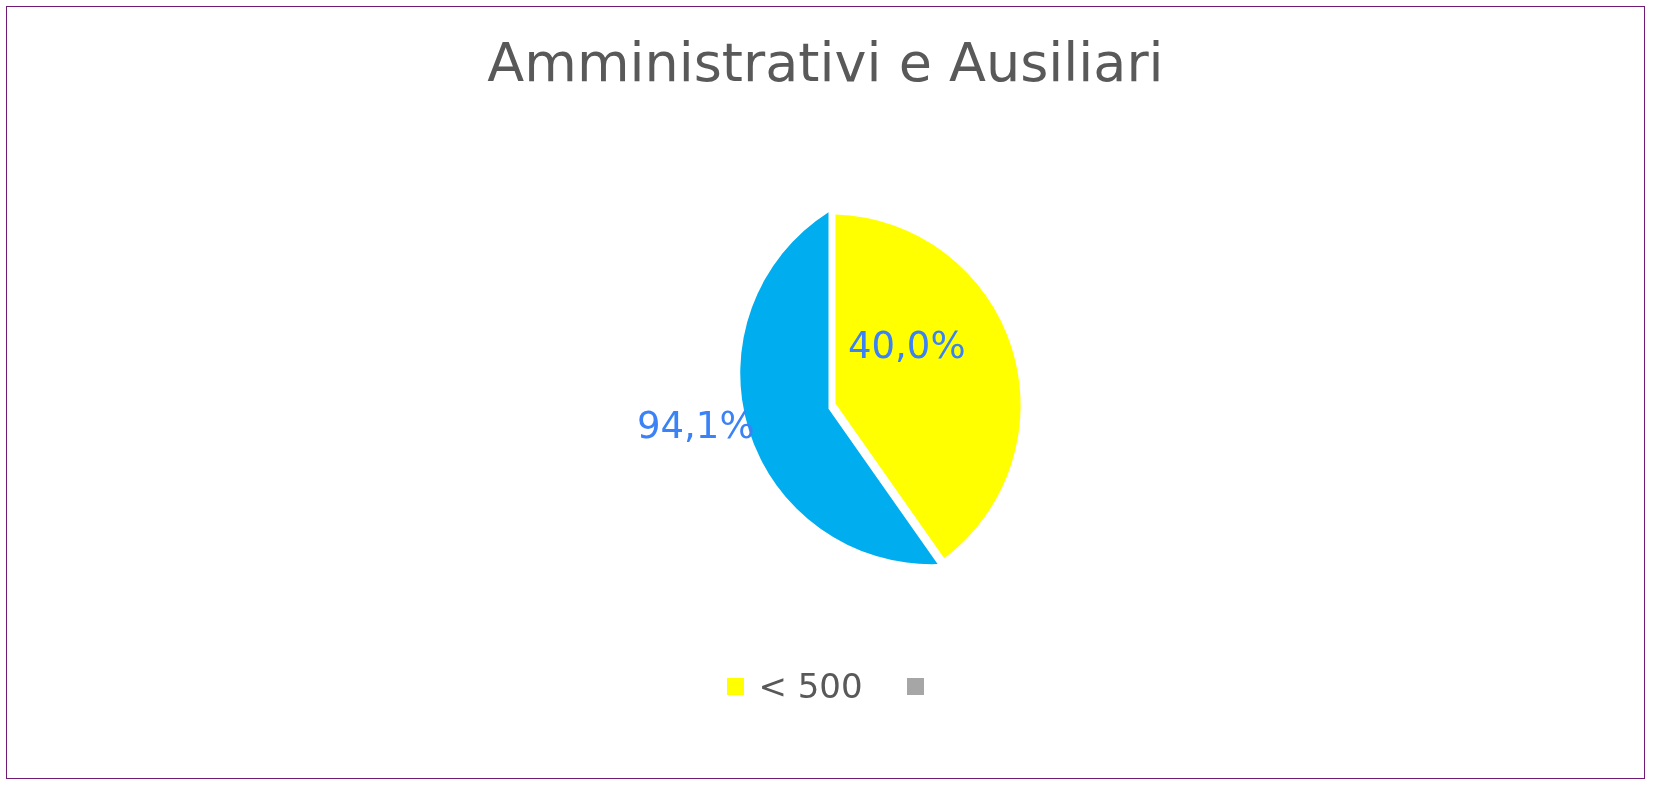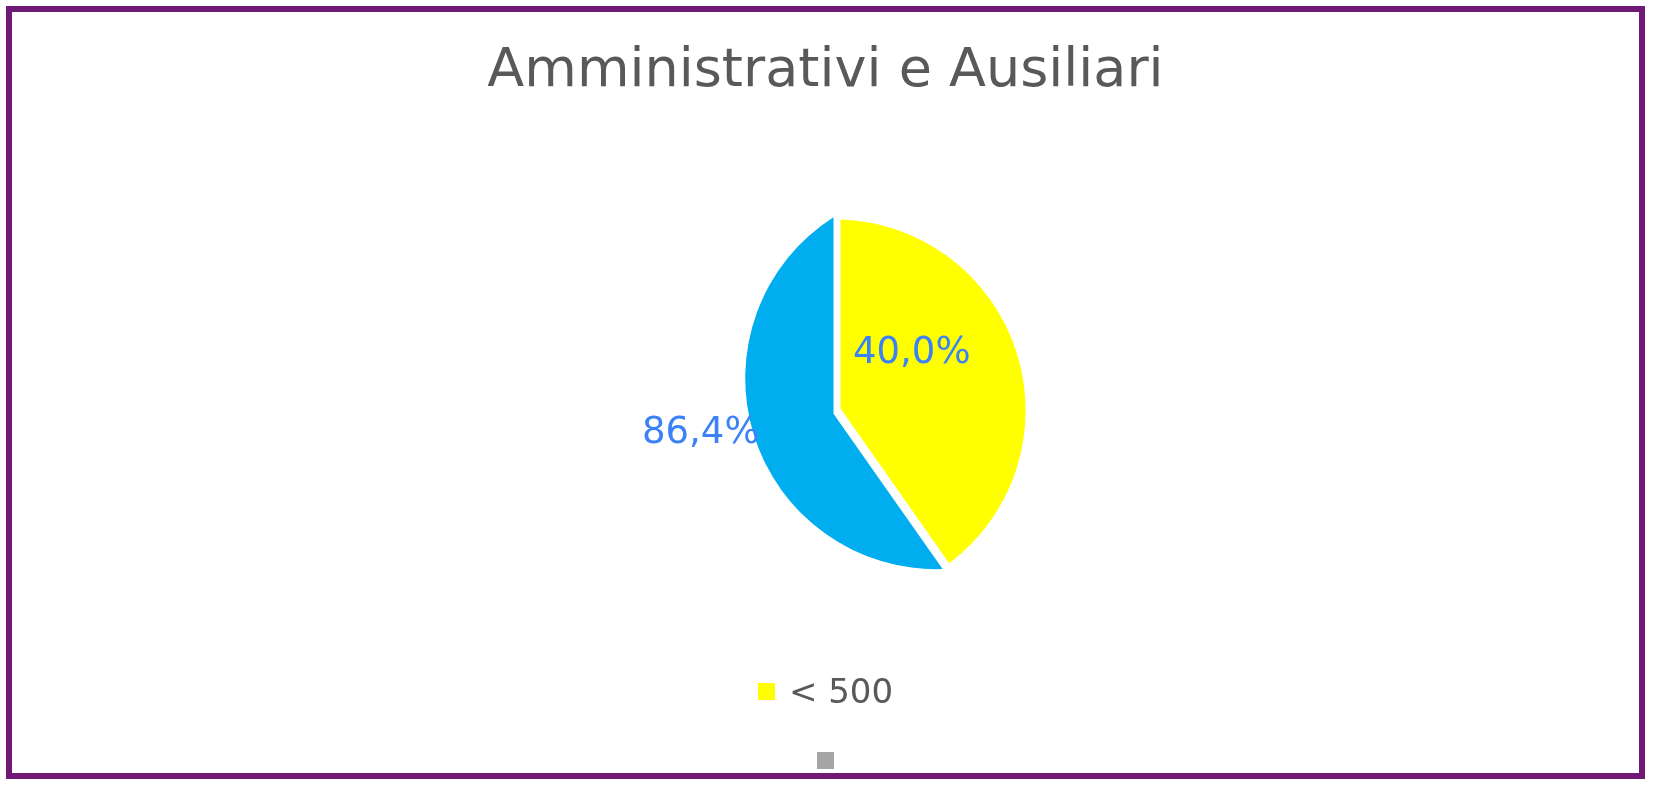--- a/index.html
+++ b/index.html
@@ -12,21 +12,21 @@
     height: 787px;
     font-family: "DejaVu Sans", sans-serif;
     overflow: hidden;
   }
   #chart-frame {
     position: absolute;
     left: 6px;
     top: 6px;
     width: 1639px;
     height: 773px;
-    border: 6px solid #701a75;
+    border: 1px solid #701a75;
     background: #ffffff;
     box-sizing: border-box;
   }
   #chart-title {
     position: absolute;
     left: 0;
     top: 26px;
     width: 100%;
     text-align: center;
     font-size: 54px;
@@ -63,21 +63,21 @@
   #slice-label-1 {
     left: 1px;
     top: 198px;
   }
   #legend {
     position: absolute;
     left: 0;
     top: 662px;
     width: 100%;
     display: flex;
-    flex-direction: column;
+    flex-direction: row;
     align-items: center;
     justify-content: center;
     gap: 44px;
   }
   .legend-item {
     display: flex;
     flex-direction: row;
     align-items: center;
     gap: 14px;
   }
@@ -103,21 +103,21 @@
   <div id="pie-plot">
     <svg id="pie-svg" viewBox="0 0 394 394">
 
       <path d="M 199.5 5.5 L 199.5 194.5 L 308.2 349.2 A 191 191 0 0 0 199.5 5.5 Z" fill="#ffff00"></path>
 
       <path d="M 301.6 355.1 L 192.5 199.7 L 192.5 3.2 A 191 191 0 0 0 301.6 355.1 Z" fill="#00aeef"></path>
     </svg>
 
     <div class="slice-label" id="slice-label-0">40,0%</div>
 
-    <div class="slice-label" id="slice-label-1">86,4%</div>
+    <div class="slice-label" id="slice-label-1">94,1%</div>
   </div>
 
   <div id="legend">
 
     <div class="legend-item">
       <span class="legend-swatch" style="background:#ffff00"></span>
       <span class="legend-label">&lt; 500</span>
     </div>
 
 

